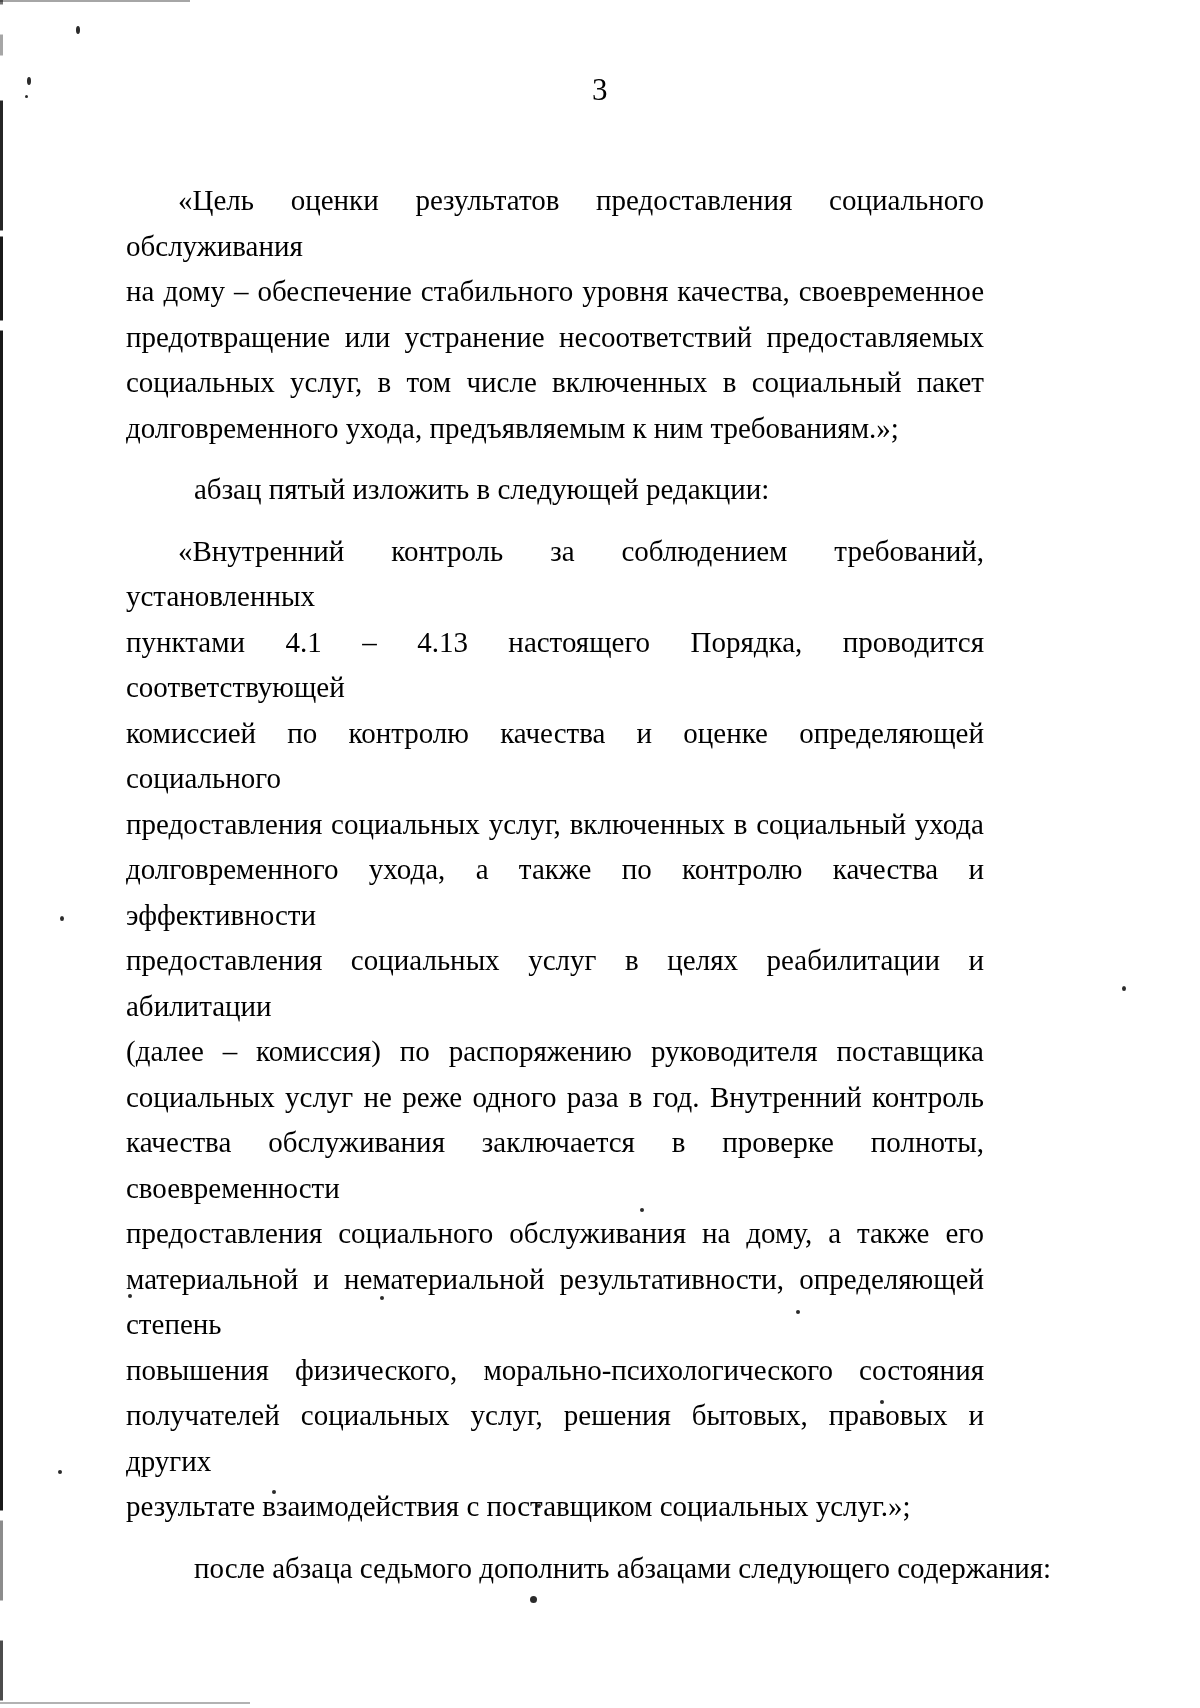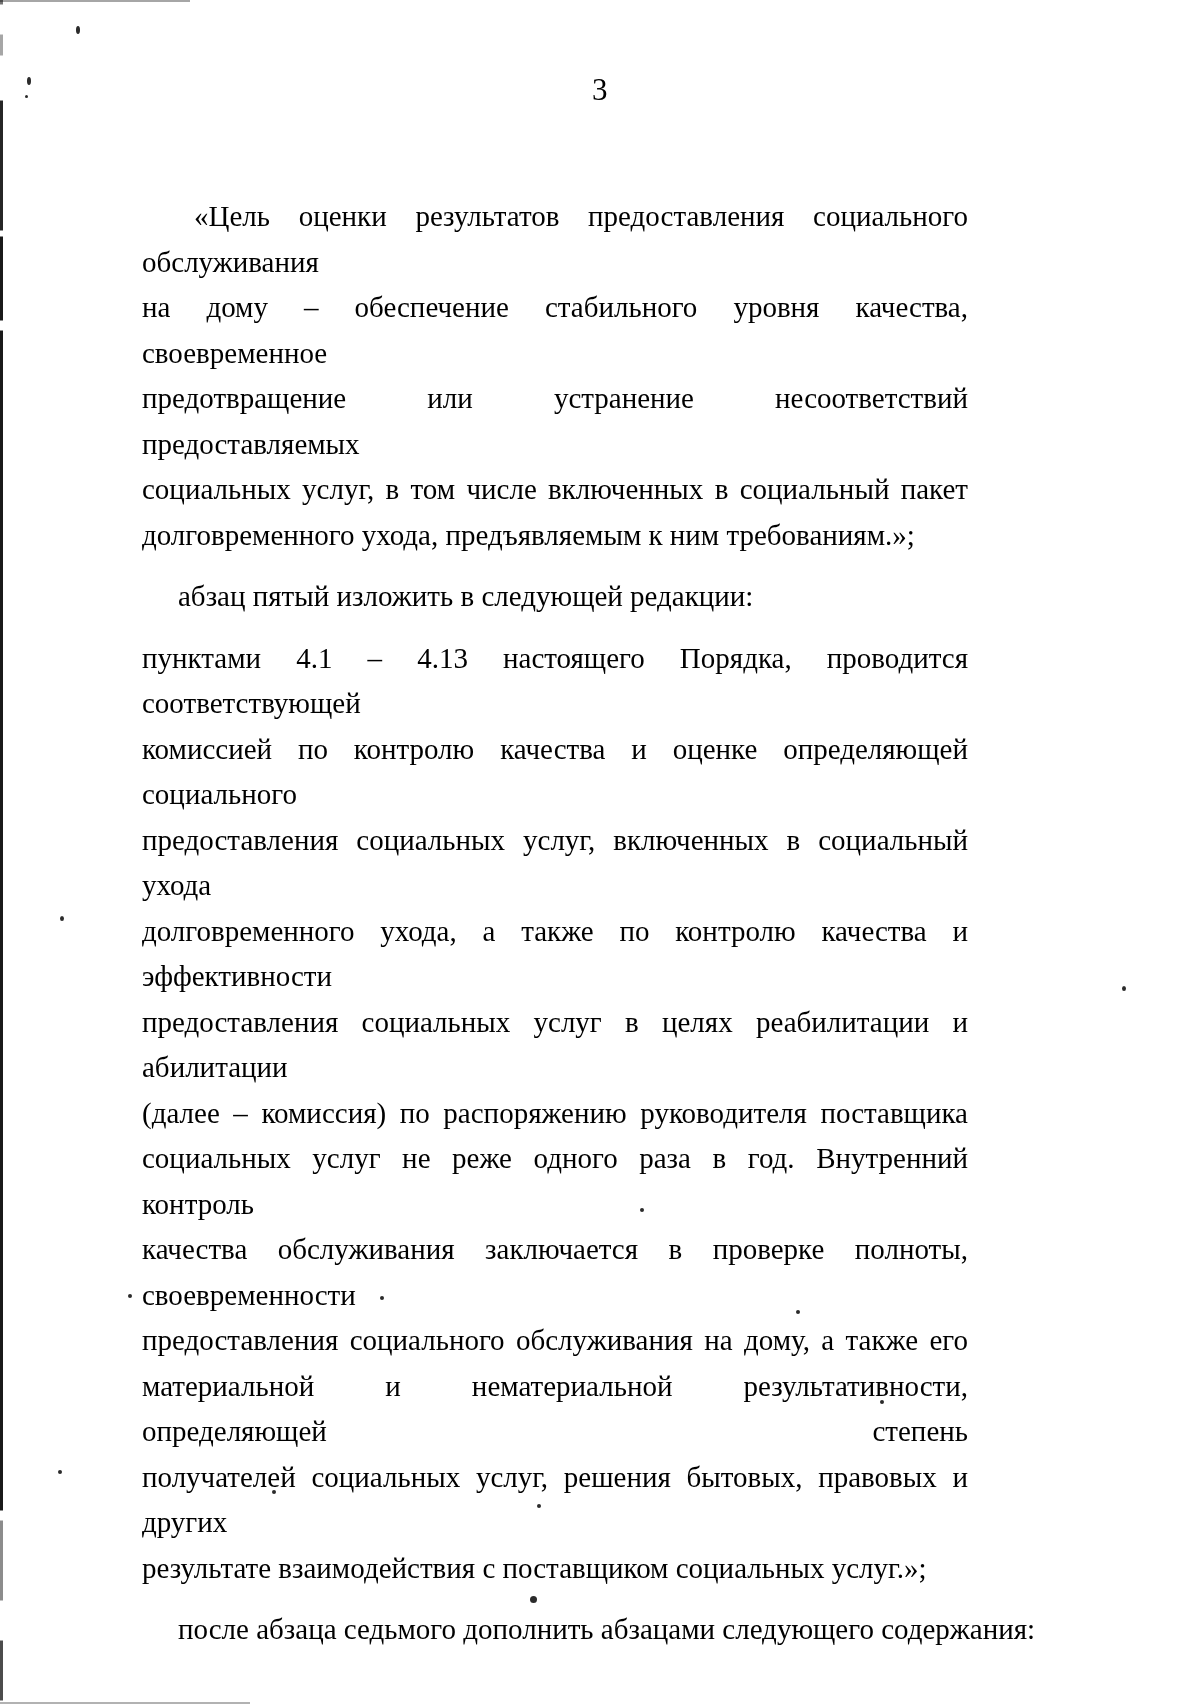--- a/index.html
+++ b/index.html
@@ -96,30 +96,30 @@
   .body-text {
     position: absolute;
     left: 126px;
     top: 178px;
     width: 858px;
     font-size: 29px;
     line-height: 45.5px;
   }
 
   p.para {
-    margin: 16px;
+    margin: 0;
     text-align: justify;
     text-justify: inter-word;
     text-indent: 52px;
     hyphens: none;
   }
 
   
   p.line {
-    margin: 0;
+    margin: 16px;
     text-align: left;
     text-indent: 52px;
     white-space: nowrap;
   }
 
   
   .j {
     display: block;
     text-align: justify;
     text-align-last: justify;
@@ -168,30 +168,32 @@
       <span class="j">предотвращение или устранение несоответствий предоставляемых</span>
       <span class="j">социальных услуг, в том числе включенных в социальный пакет</span>
       <span class="j j-last">долговременного ухода, предъявляемым к ним требованиям.»;</span>
     </p>
 
     <p class="line">
       <span>абзац пятый изложить в следующей редакции:</span>
     </p>
 
     <p class="para">
+      <span class="j j-first">«Внутренний контроль за соблюдением требований, установленных</span>
       <span class="j">пунктами 4.1 – 4.13 настоящего Порядка, проводится соответствующей</span>
       <span class="j">комиссией по контролю качества и оценке определяющей социального</span>
       <span class="j">предоставления социальных услуг, включенных в социальный ухода</span>
       <span class="j">долговременного ухода, а также по контролю качества и эффективности</span>
       <span class="j">предоставления социальных услуг в целях реабилитации и абилитации</span>
       <span class="j">(далее – комиссия) по распоряжению руководителя поставщика</span>
       <span class="j">социальных услуг не реже одного раза в год. Внутренний контроль</span>
       <span class="j">качества обслуживания заключается в проверке полноты, своевременности</span>
       <span class="j">предоставления социального обслуживания на дому, а также его</span>
       <span class="j">материальной и нематериальной результативности, определяющей степень</span>
+      <span class="j">повышения физического, морально-психологического состояния</span>
       <span class="j">получателей социальных услуг, решения бытовых, правовых и других</span>
       <span class="j j-last">результате взаимодействия с поставщиком социальных услуг.»;</span>
     </p>
 
 
     <p class="line">
       <span>после абзаца седьмого дополнить абзацами следующего содержания:</span>
     </p>
 
   </div>

